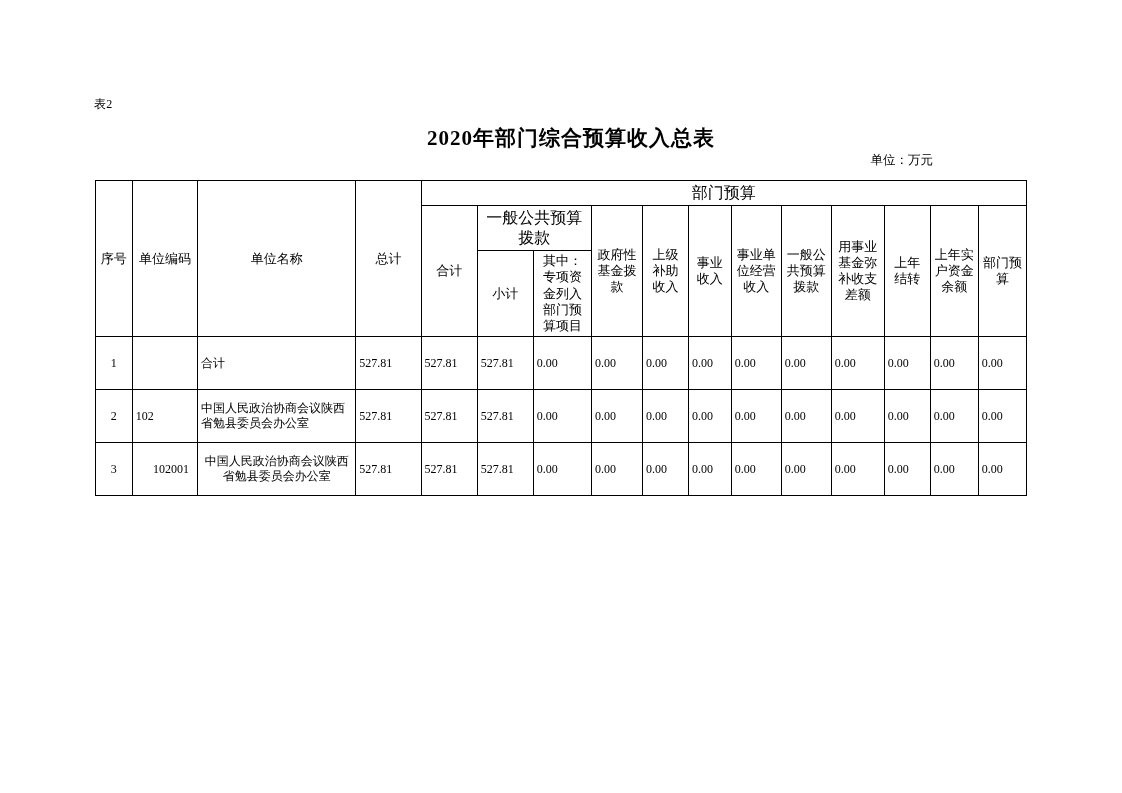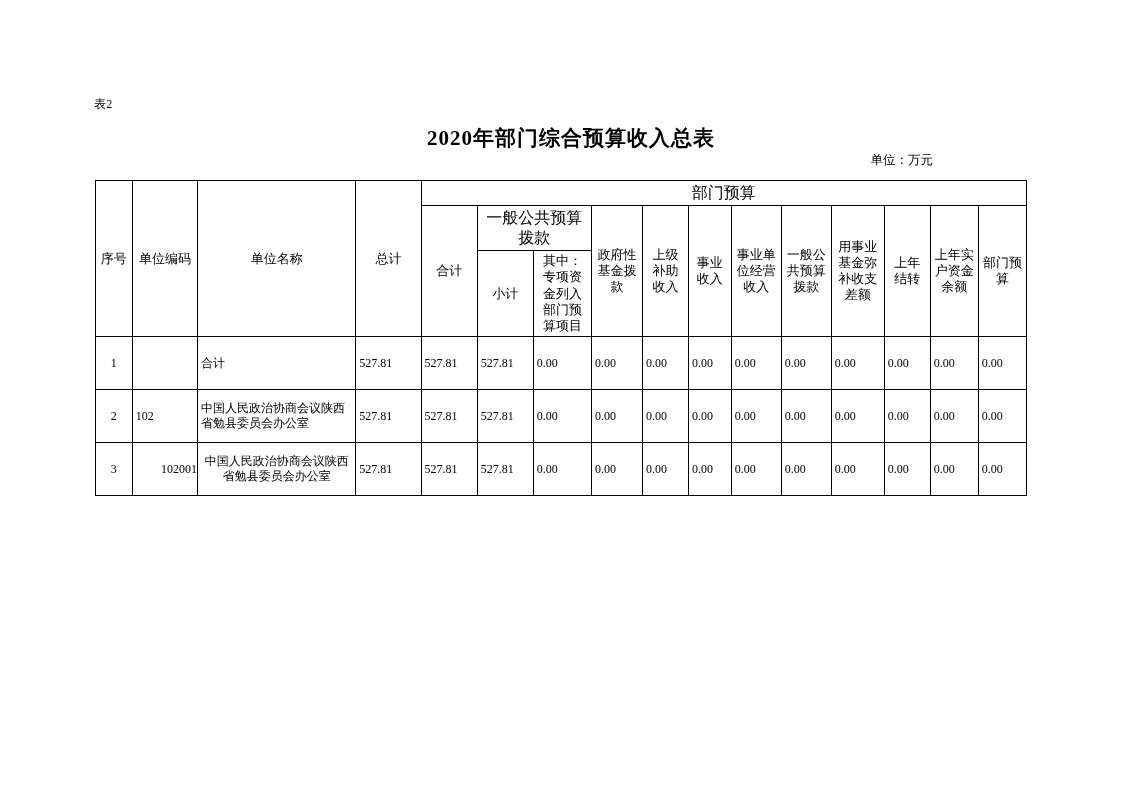--- a/index.html
+++ b/index.html
@@ -93,21 +93,21 @@
   .name-cell.center {
     text-align: center;
   }
   .code-cell {
     text-align: left;
     padding-left: 6px;
     font-size: 12px;
   }
   .code-cell.right {
     text-align: right;
-    padding-right: 0;
+    padding-right: 8px;
   }
   tr.head-row td {
     height: 18px;
   }
   tr.data-row td {
     height: 48px;
   }
 </style>
 </head>
 <body>

